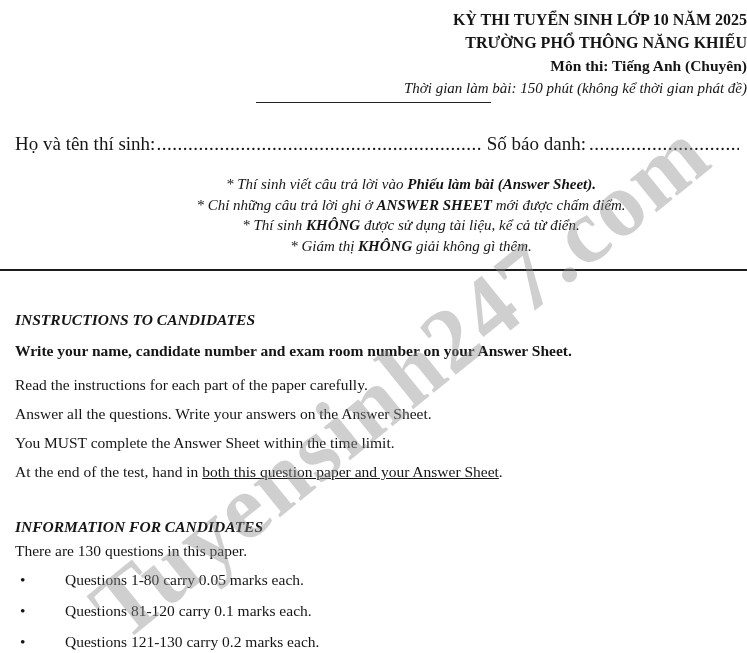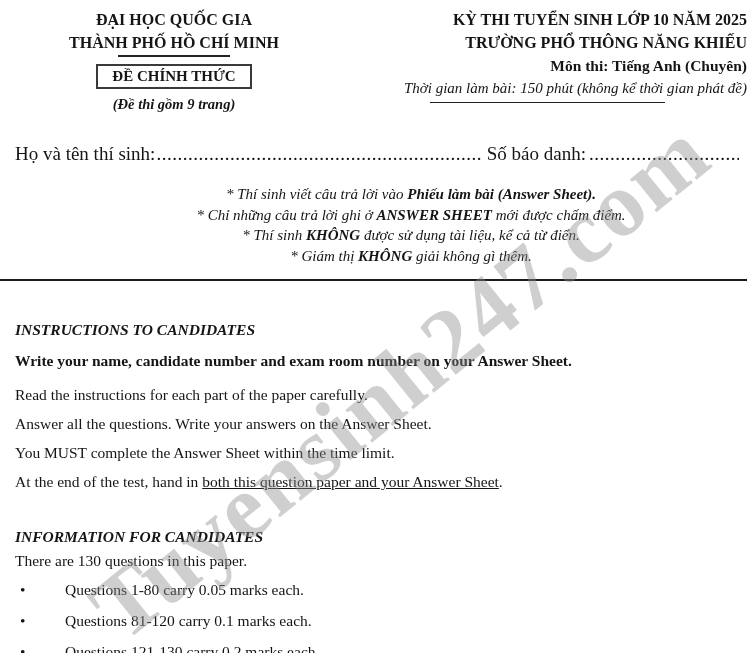--- a/index.html
+++ b/index.html
@@ -81,29 +81,20 @@
   .bullet-glyph { width: 45px; flex: none; }
 </style>
 </head>
 <body>
 
 <div class="page">
 
   <div class="watermark">Tuyensinh247.com</div>
 
   <div class="header">
-    <div class="header-left">
-      <div class="h-bold">ĐẠI HỌC QUỐC GIA</div>
-      <div class="h-bold">THÀNH PHỐ HỒ CHÍ MINH</div>
-      <div class="underline-left"></div>
-      <div>
-        <div class="stamp-box">ĐỀ CHÍNH THỨC</div>
-      </div>
-      <div class="pages-note">(Đề thi gồm 9 trang)</div>
-    </div>
     <div class="header-right">
       <div class="h-bold">KỲ THI TUYỂN SINH LỚP 10 NĂM 2025</div>
       <div class="h-bold">TRƯỜNG PHỔ THÔNG NĂNG KHIẾU</div>
       <div class="subject-line">Môn thi: Tiếng Anh (Chuyên)</div>
       <div class="duration-line">Thời gian làm bài: 150 phút (không kể thời gian phát đề)</div>
       <div class="underline-right"></div>
     </div>
   </div>
 
   <div class="candidate-row">

